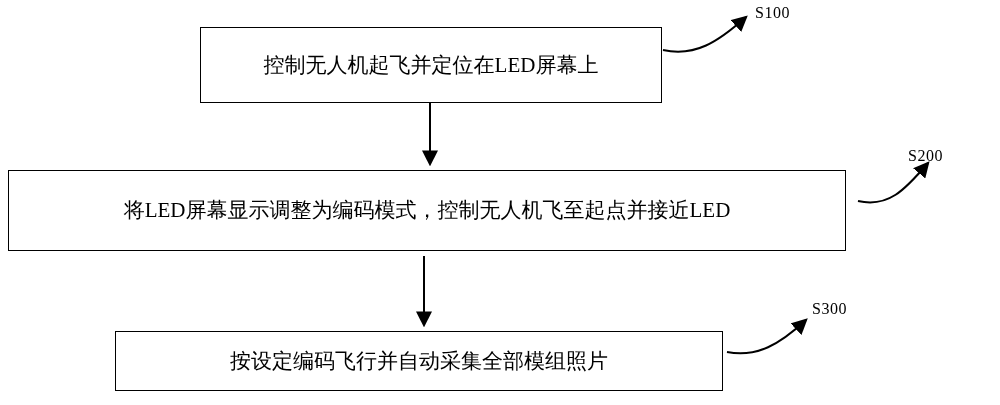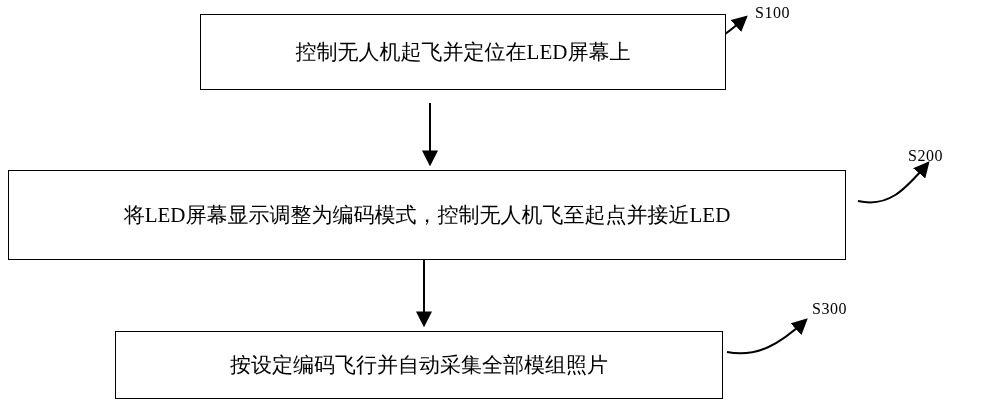--- a/index.html
+++ b/index.html
@@ -23,23 +23,23 @@
     flex-direction: column;
     align-items: center;
     justify-content: center;
     text-align: center;
     color: #000000;
     font-size: 21px;
     line-height: 1.45;
     box-sizing: border-box;
     padding: 4px 6px;
   }
-  .box-1 { left: 200px; top: 14px;  width: 526px; height: 76px; }
-  .box-2 { left: 8px;   top: 170px; width: 838px; height: 90px; }
-  .box-3 { left: 115px; top: 331px; width: 608px; height: 68px; }
+  .box-1 { left: 200px; top: 27px;  width: 462px; height: 76px; }
+  .box-2 { left: 8px;   top: 170px; width: 838px; height: 81px; }
+  .box-3 { left: 115px; top: 331px; width: 608px; height: 60px; }
   .step-label {
     position: absolute;
     color: #000000;
     font-size: 16px;
     letter-spacing: 0.5px;
   }
   .label-s100 { left: 755px; top: 4px; }
   .label-s200 { left: 908px; top: 147px; }
   .label-s300 { left: 812px; top: 300px; }
   svg.arrows {

